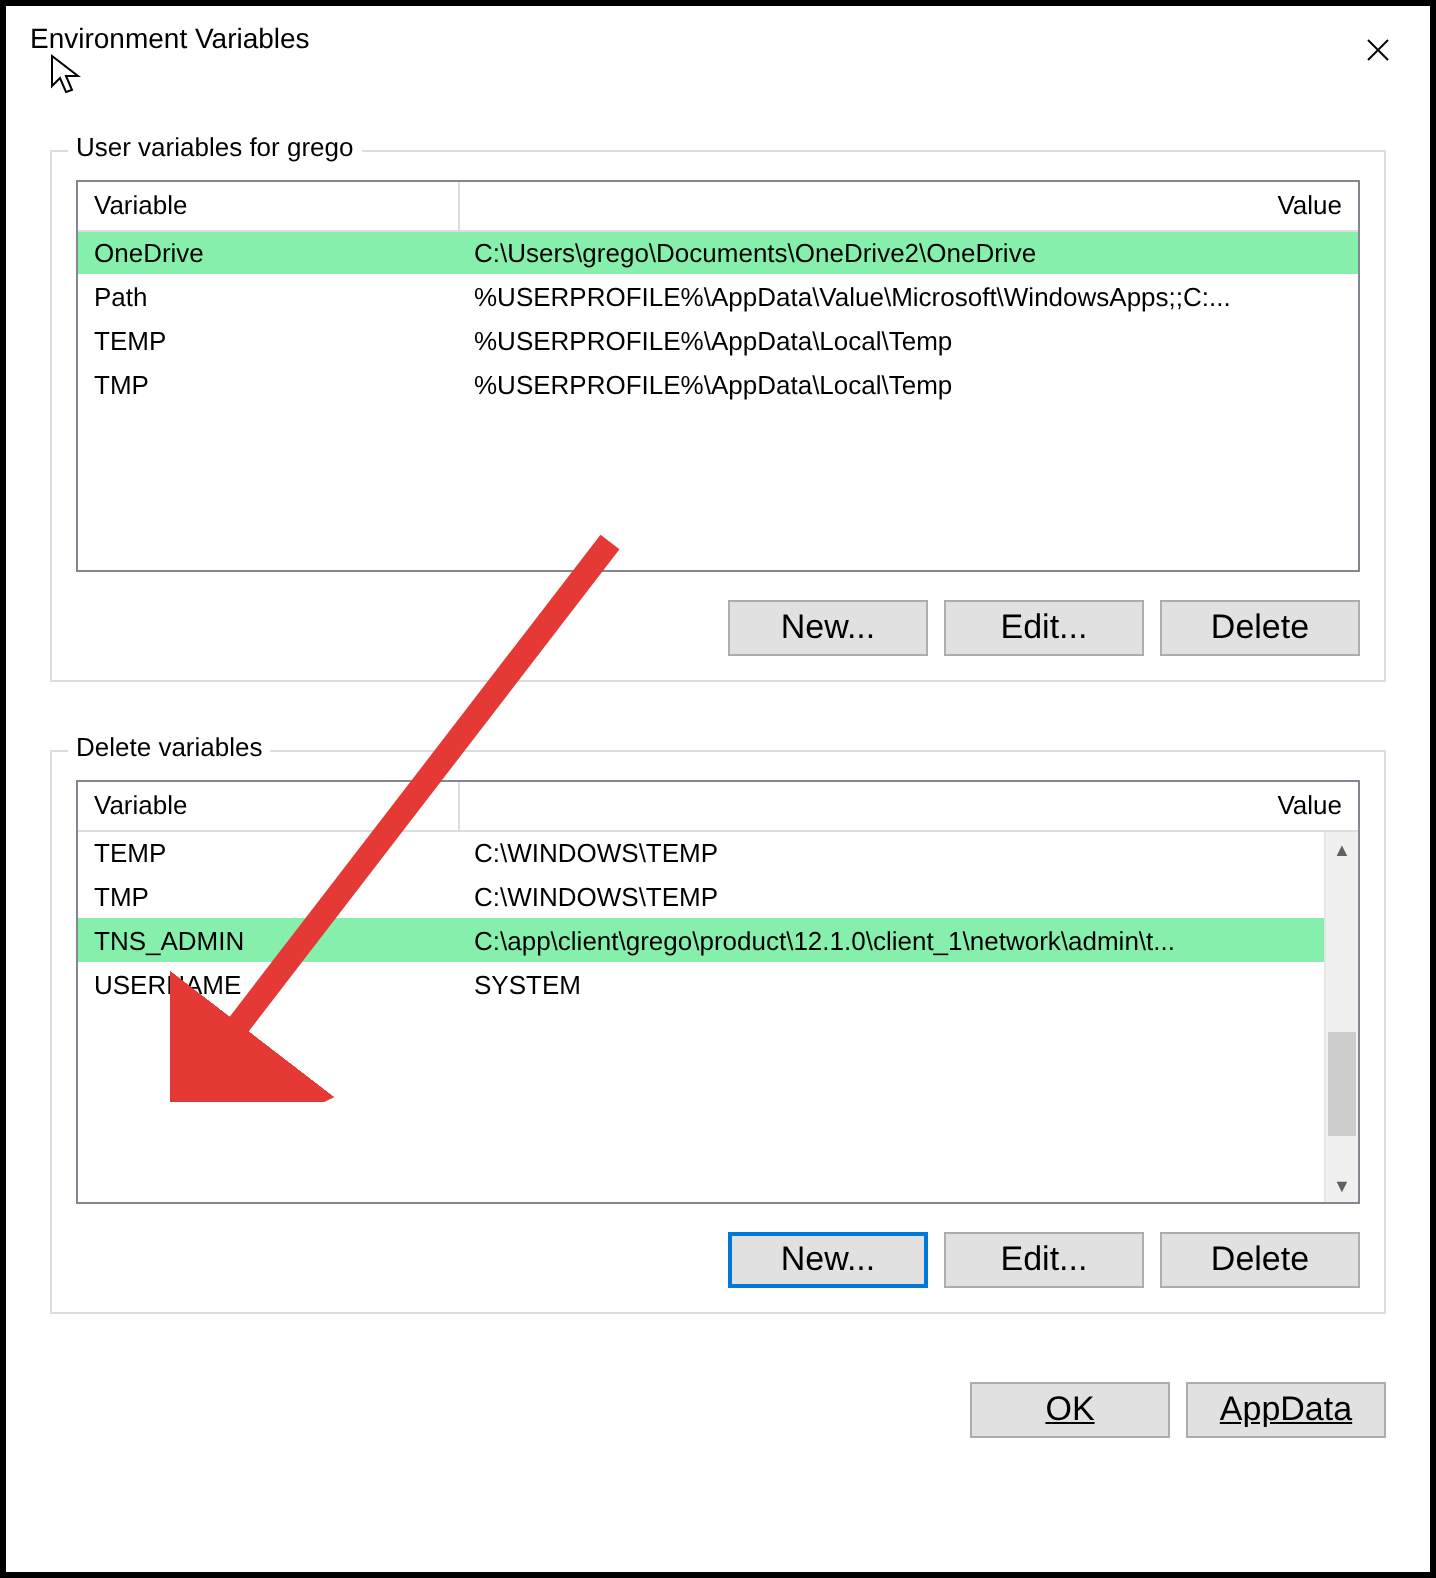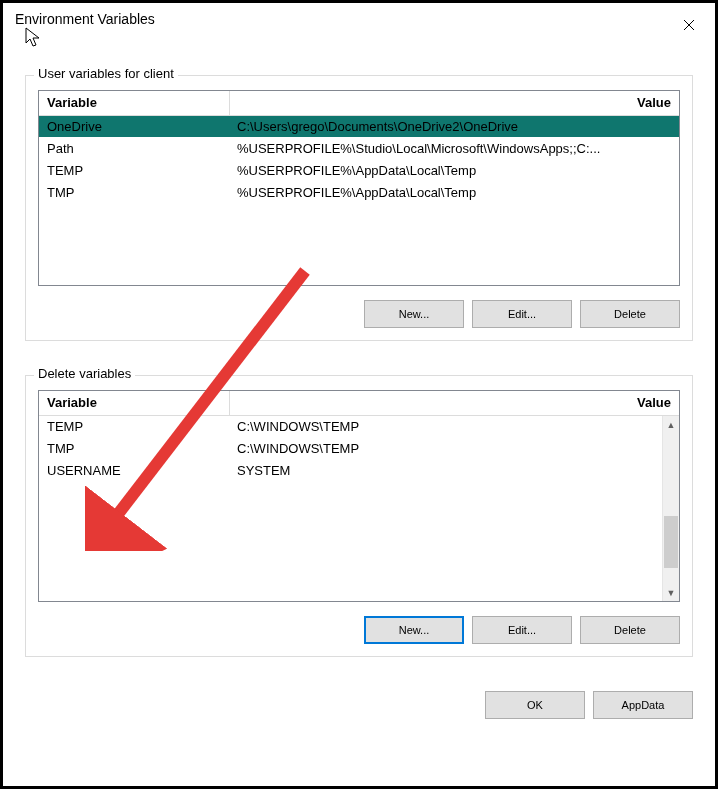--- a/index.html
+++ b/index.html
@@ -58,39 +58,39 @@
     position: relative;
   }
   .sys .table-wrap { height: 212px; }
   .table {
     width: 100%;
     border-collapse: collapse;
     table-layout: fixed;
   }
   .table th {
     text-align: left;
-    font-weight: bold;
+    font-weight: normal;
     background: #fff;
     border-bottom: 1px solid #dcdcdc;
     border-right: 1px solid #dcdcdc;
     padding: 4px 8px;
     font-size: 13px;
     height: 24px;
   }
   .table th:last-child { border-right: none; text-align: right; }
   .col-var { width: 190px; }
   .table td {
     padding: 3px 8px;
     font-size: 13px;
     white-space: nowrap;
     overflow: hidden;
     text-overflow: ellipsis;
     height: 22px;
   }
-  .row-highlight { background: #0f766e; }
+  .row-highlight { background: #86efac; }
   .scrollbar {
     position: absolute;
     right: 0;
     top: 25px;
     bottom: 0;
     width: 17px;
     background: #f0f0f0;
     border-left: 1px solid #e5e5e5;
   }
   .scroll-arrow {
@@ -113,35 +113,36 @@
   .btn-row {
     display: flex;
     justify-content: flex-end;
     gap: 8px;
     margin-top: 14px;
   }
   button.wbtn {
     width: 100px;
     height: 28px;
     font-family: inherit;
-    font-size: 11px;
+    font-size: 17px;
     background: #e1e1e1;
     border: 1px solid #adadad;
     cursor: pointer;
     padding: 0;
   }
   button.wbtn.focus {
     border: 2px solid #0078d7;
     line-height: 24px;
   }
   .dialog-buttons {
     display: flex;
     justify-content: flex-end;
     gap: 8px;
     padding: 16px 22px 0 0;
+    text-decoration: underline;
   }
   .cursor {
     position: absolute;
     top: 24px;
     left: 22px;
     pointer-events: none;
   }
   .arrow-annot {
     position: absolute;
     pointer-events: none;
@@ -158,41 +159,41 @@
     <svg viewBox="0 0 12 12">
         <line x1="1" y1="1" x2="11" y2="11" stroke="#000" stroke-width="1"></line>
         <line x1="11" y1="1" x2="1" y2="11" stroke="#000" stroke-width="1"></line>
       </svg>
   </div>
 </div>
 
 <div class="content">
 
   <div class="group">
-    <div class="group-label">User variables for client</div>
+    <div class="group-label">User variables for grego</div>
     <div class="table-wrap">
       <table class="table">
         <colgroup>
             <col class="col-var">
             <col>
           </colgroup>
         <thead>
           <tr>
             <th>Variable</th>
             <th>Value</th>
           </tr>
         </thead>
         <tbody>
           <tr class="row-highlight">
             <td>OneDrive</td>
             <td>C:\Users\grego\Documents\OneDrive2\OneDrive</td>
           </tr>
           <tr>
             <td>Path</td>
-            <td>%USERPROFILE%\Studio\Local\Microsoft\WindowsApps;;C:...</td>
+            <td>%USERPROFILE%\AppData\Value\Microsoft\WindowsApps;;C:...</td>
           </tr>
           <tr>
             <td>TEMP</td>
             <td>%USERPROFILE%\AppData\Local\Temp</td>
           </tr>
           <tr>
             <td>TMP</td>
             <td>%USERPROFILE%\AppData\Local\Temp</td>
           </tr>
         </tbody>
@@ -221,20 +222,24 @@
         </thead>
         <tbody>
           <tr>
             <td>TEMP</td>
             <td>C:\WINDOWS\TEMP</td>
           </tr>
           <tr>
             <td>TMP</td>
             <td>C:\WINDOWS\TEMP</td>
           </tr>
+          <tr class="row-highlight">
+            <td>TNS_ADMIN</td>
+            <td>C:\app\client\grego\product\12.1.0\client_1\network\admin\t...</td>
+          </tr>
           <tr>
             <td>USERNAME</td>
             <td>SYSTEM</td>
           </tr>
         </tbody>
       </table>
       <div class="scrollbar">
         <div class="scroll-arrow">▲</div>
         <div class="scroll-thumb"></div>
         <div class="scroll-arrow" style="position:absolute;bottom:0;left:0;right:0">▼</div>

